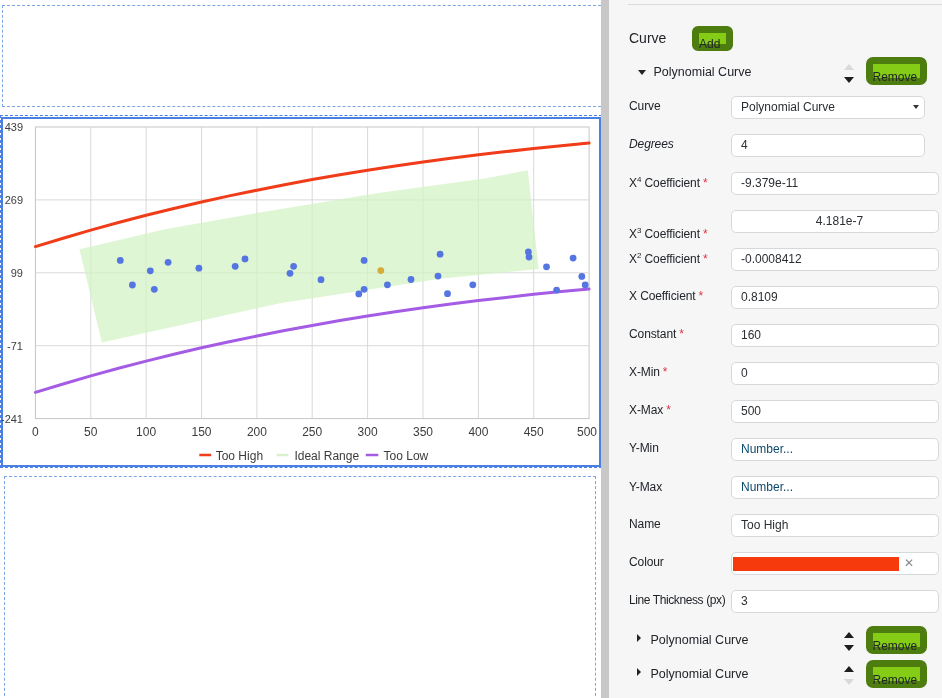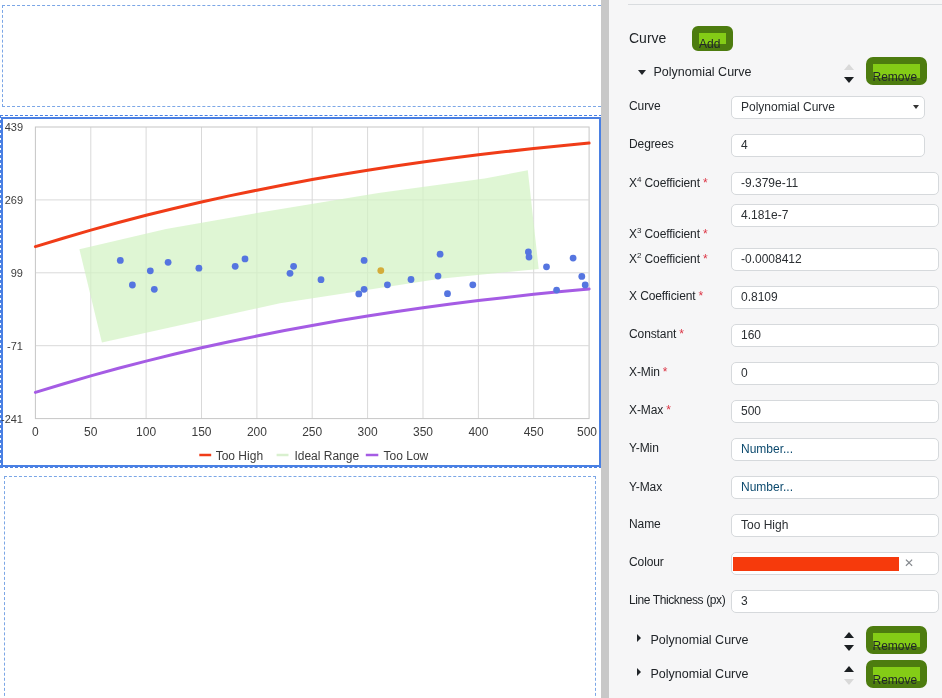--- a/index.html
+++ b/index.html
@@ -134,26 +134,26 @@
 
     <div class="caret-d" style="left:637.5px; top:69.5px;"></div>
     <div class="hdr" style="left:653.5px; top:65px;">Polynomial Curve</div>
     <div class="arr-u" style="left:844px; top:63.5px; border-bottom-color:#d9d9d9;"></div>
     <div class="arr-d" style="left:844px; top:77px;"></div>
     <div class="btn" style="left:865.5px; top:57px; width:61px; height:28px; border-radius:7px; font-size:12px; line-height:26px;">Remove</div>
 
     <div class="lbl" style="top:98.5px;">Curve</div>
     <div class="inp" style="top:96px; width:194px;">Polynomial Curve</div>
     <div class="caret-d" style="left:913px; top:105px; border-left-width:3.5px; border-right-width:3.5px; border-top-width:4.5px; border-top-color:#333;"></div>
-    <div class="lbl" style="top:136.5px;">Degrees</div>
+    <div class="lbl" style="top:136.5px;font-style:italic;">Degrees</div>
     <div class="inp" style="top:134px; width:194px;">4</div>
     <div class="lbl" style="top:174.5px;">X<sup>4</sup> Coefficient<span class="star">*</span></div>
     <div class="inp" style="top:172px;">-9.379e-11</div>
     <div class="lbl" style="top:226px;">X<sup>3</sup> Coefficient<span class="star">*</span></div>
-    <div class="inp" style="top:204px;">4.181e-7</div>
+    <div class="inp" style="top:210px;text-align:center;">4.181e-7</div>
     <div class="lbl" style="top:250.5px;text-align:right;">X<sup>2</sup> Coefficient<span class="star">*</span></div>
     <div class="inp" style="top:248px;">-0.0008412</div>
     <div class="lbl" style="top:288.5px;">X Coefficient<span class="star">*</span></div>
     <div class="inp" style="top:286px;">0.8109</div>
     <div class="lbl" style="top:326.5px;">Constant<span class="star">*</span></div>
     <div class="inp" style="top:324px;">160</div>
     <div class="lbl" style="top:364.5px;">X-Min<span class="star">*</span></div>
     <div class="inp" style="top:362px;">0</div>
     <div class="lbl" style="top:402.5px;">X-Max<span class="star">*</span></div>
     <div class="inp" style="top:400px;">500</div>

